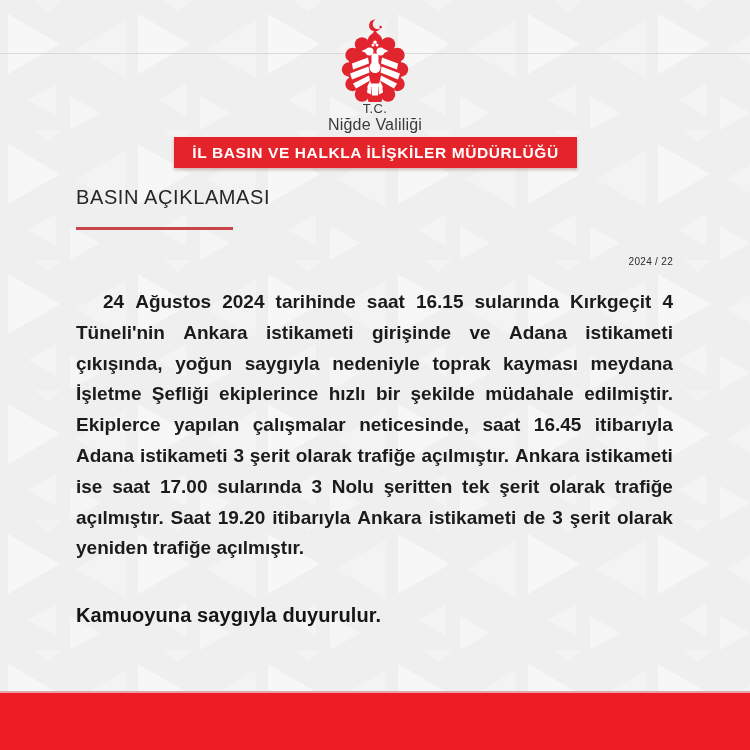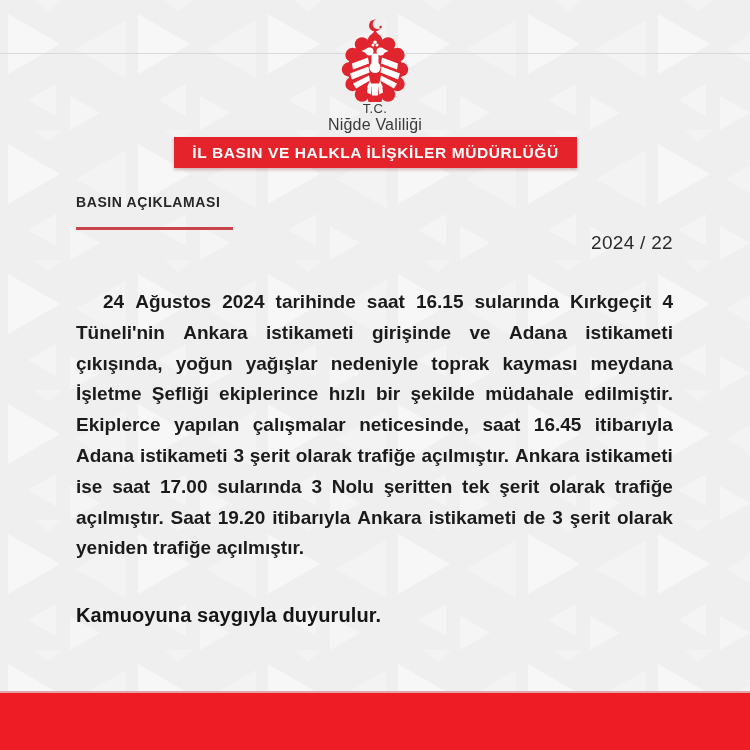--- a/index.html
+++ b/index.html
@@ -24,30 +24,30 @@
   .dept-banner{
     position:absolute;left:174px;top:137px;width:403px;height:31px;z-index:2;
     background:#e5232a;color:#ffffff;
     display:flex;align-items:center;justify-content:center;
     font-size:15.5px;font-weight:700;letter-spacing:.6px;
     box-shadow:0 2px 3px rgba(130,25,30,.28);
     text-align:right;
   }
 
   .doc-title{
-    position:absolute;left:76px;top:194px;z-index:2;
-    font-size:14px;font-weight:700;color:#272727;letter-spacing:.6px;
+    position:absolute;left:76px;top:186px;z-index:2;
+    font-size:20px;font-weight:400;color:#272727;letter-spacing:.6px;
   }
   .title-underline{
     position:absolute;left:76px;top:227px;width:157px;height:2.5px;
     background:#c8434a;z-index:2;
   }
   .ref-number{
-    position:absolute;right:77px;top:232px;z-index:2;
-    font-size:19px;font-weight:400;color:#2b2b2b;letter-spacing:.3px;
+    position:absolute;right:77px;top:256px;z-index:2;
+    font-size:10px;font-weight:400;color:#2b2b2b;letter-spacing:.3px;
   }
 
   .body-text{
     position:absolute;left:76px;top:291px;width:597px;z-index:2;
     font-size:19px;color:#1b1b1b;
   }
   .body-line{
     display:flex;justify-content:space-between;
     height:30.8px;align-items:baseline;white-space:pre;font-weight:bold;
   }
@@ -138,21 +138,21 @@
   <div class="dept-banner">İL BASIN VE HALKLA İLİŞKİLER MÜDÜRLÜĞÜ</div>
 
   <div class="doc-title">BASIN AÇIKLAMASI</div>
   <div class="title-underline"></div>
 
   <div class="ref-number">2024 / 22</div>
 
   <div class="body-text">
       <div class="body-line"><span>24</span><span>Ağustos</span><span>2024</span><span>tarihinde</span><span>saat</span><span>16.15</span><span>sularında</span><span>Kırkgeçit</span><span>4</span></div>
       <div class="body-line"><span>Tüneli'nin</span><span>Ankara</span><span>istikameti</span><span>girişinde</span><span>ve</span><span>Adana</span><span>istikameti</span></div>
-      <div class="body-line"><span>çıkışında,</span><span>yoğun</span><span>yağışlar</span><span>nedeniyle</span><span>toprak</span><span>kayması</span><span>meydana</span></div>
+      <div class="body-line"><span>çıkışında,</span><span>yoğun</span><span>saygıyla</span><span>nedeniyle</span><span>toprak</span><span>kayması</span><span>meydana</span></div>
       <div class="body-line"><span>İşletme</span><span>Şefliği</span><span>ekiplerince</span><span>hızlı</span><span>bir</span><span>şekilde</span><span>müdahale</span><span>edilmiştir.</span></div>
       <div class="body-line"><span>Ekiplerce</span><span>yapılan</span><span>çalışmalar</span><span>neticesinde,</span><span>saat</span><span>16.45</span><span>itibarıyla</span></div>
       <div class="body-line"><span>Adana</span><span>istikameti</span><span>3</span><span>şerit</span><span>olarak</span><span>trafiğe</span><span>açılmıştır.</span><span>Ankara</span><span>istikameti</span></div>
       <div class="body-line"><span>ise</span><span>saat</span><span>17.00</span><span>sularında</span><span>3</span><span>Nolu</span><span>şeritten</span><span>tek</span><span>şerit</span><span>olarak</span><span>trafiğe</span></div>
       <div class="body-line"><span>açılmıştır.</span><span>Saat</span><span>19.20</span><span>itibarıyla</span><span>Ankara</span><span>istikameti</span><span>de</span><span>3</span><span>şerit</span><span>olarak</span></div>
       <div class="body-line last">yeniden trafiğe açılmıştır.</div>
     </div>
 
   <div class="closing">Kamuoyuna saygıyla duyurulur.</div>
 

